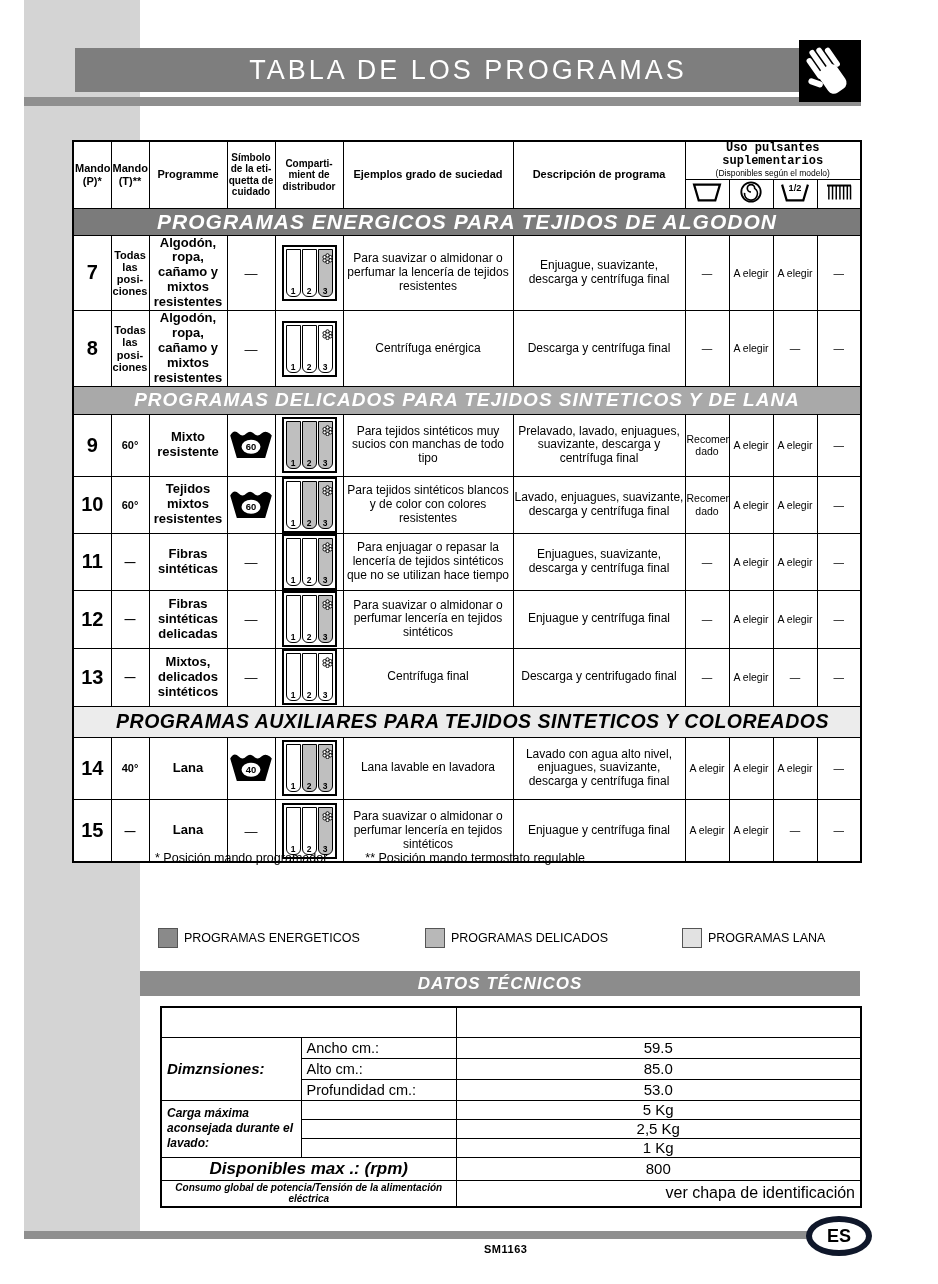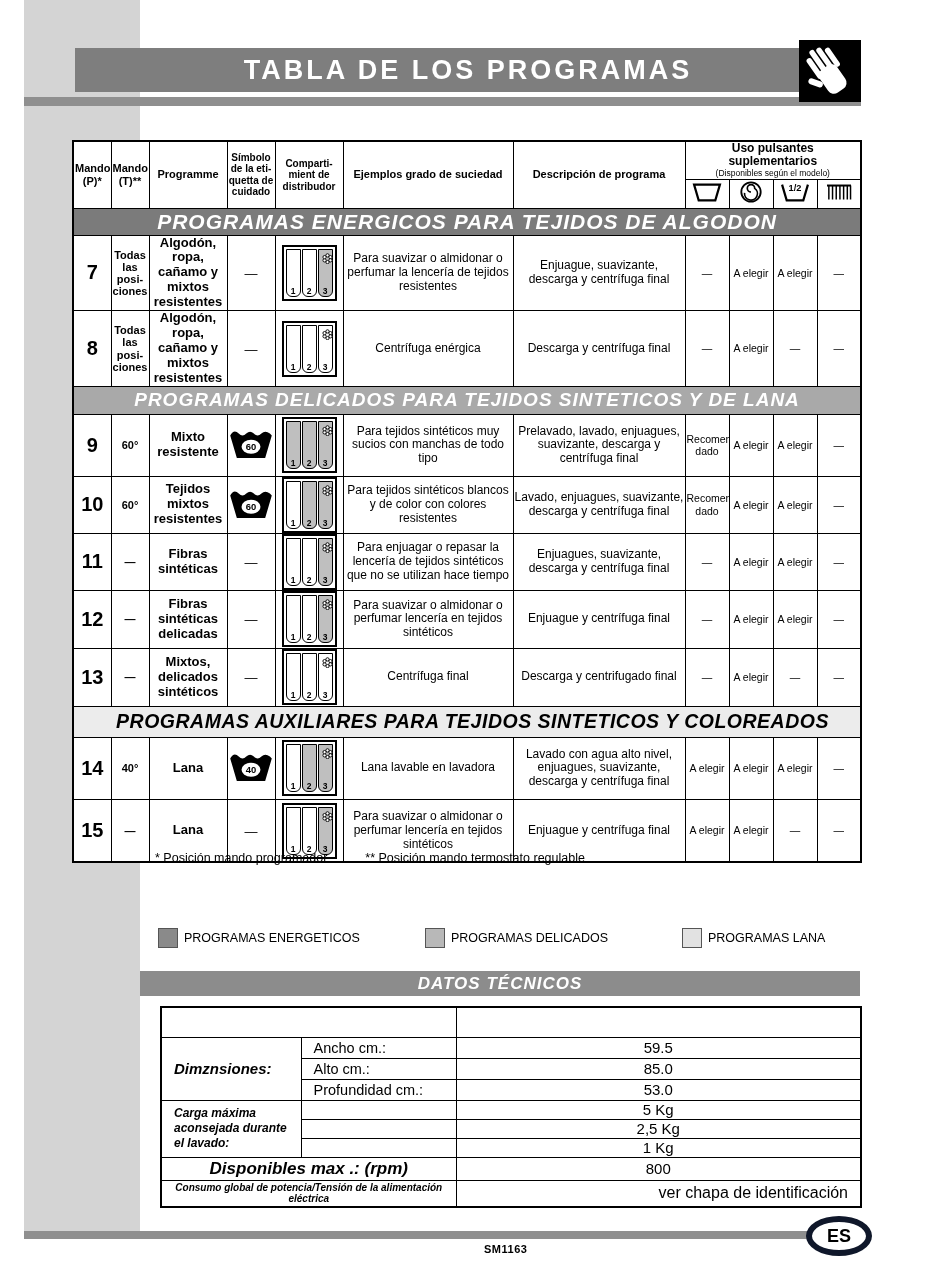--- a/index.html
+++ b/index.html
@@ -2,34 +2,34 @@
 <html><head>
 <meta charset="utf-8">
 <style>
   html,body{margin:0;padding:0;}
   body{width:938px;height:1284px;position:relative;background:#fff;
        font-family:"Liberation Sans",sans-serif;color:#000;overflow:hidden;}
 
   .left-band{position:absolute;left:24px;top:0;width:116px;height:1232px;background:#d4d4d4;}
 
   .title-banner{position:absolute;left:75px;top:48px;width:786px;height:44px;background:#7e7e7e;
-    color:#fff;display:flex;align-items:center;justify-content:center;font-size:27px;font-weight:bold;
+    color:#fff;display:flex;align-items:center;justify-content:center;font-size:27px;font-weight:normal;
     letter-spacing:3px;z-index:2;}
   .title-underbar{position:absolute;left:24px;top:97px;width:837px;height:9px;background:#8f8f8f;z-index:1;}
   .hand-box{position:absolute;left:799px;top:40px;width:62px;height:62px;z-index:3;}
 
   
   table.main{position:absolute;left:72px;top:140px;width:788px;border-collapse:collapse;
     table-layout:fixed;border:2px solid #000;z-index:2;}
   table.main td,table.main th{border:1px solid #000;padding:0 1px;text-align:center;
     vertical-align:middle;overflow:hidden;background:#fff;}
   th.hdr{background:#d9d9d9;font-size:11px;line-height:1.15;font-weight:bold;}
   th.hdr-sm{font-size:10px;font-weight:bold;}
   th.icon-cell{background:#d9d9d9;}
-  .puls-title{font-size:12px;font-weight:bold;line-height:1.1;}
+  .puls-title{font-size:12px;font-weight:bold;line-height:1.1;font-family:Liberation Mono, monospace;}
   .puls-sub{font-size:8.5px;font-weight:normal;}
 
   tr.sec1 td{background:#7b7b7b;color:#fff;font-style:italic;font-weight:bold;font-size:21px;letter-spacing:1px;}
   tr.sec2 td{background:#a9a9a9;color:#fff;font-style:italic;font-weight:bold;font-size:19px;letter-spacing:1px;}
   tr.sec3 td{background:#ececec;color:#000;font-style:italic;font-weight:bold;font-size:19.5px;letter-spacing:0.5px;padding-left:12px;}
 
   td.cp{font-weight:bold;font-size:20px;}
   td.n1{background:#a4a4a4;}
   td.n2{background:#c6c6c6;}
   td.n3{background:#e5e5e5;}
@@ -57,21 +57,21 @@
   .sw-dark{background:#8a8a8a;}
   .sw-mid{background:#b8b8b8;}
   .sw-light{background:#e2e2e2;}
 
   
   .datos-banner{position:absolute;left:140px;top:971px;width:720px;height:25px;background:#8c8c8c;
     color:#fff;font-style:italic;font-weight:bold;font-size:17px;letter-spacing:1px;
     display:flex;align-items:center;justify-content:center;z-index:2;}
   table.tech{position:absolute;left:160px;top:1006px;width:700px;border-collapse:collapse;
     table-layout:fixed;border:2px solid #000;z-index:2;}
-  table.tech td{border:1px solid #000;padding:0 12px;vertical-align:middle;background:#fff;overflow:hidden;}
+  table.tech td{border:1px solid #000;padding:0 5px;vertical-align:middle;background:#fff;overflow:hidden;}
   .tt-hdr td{background:#c9c9c9;}
   .tt-dimlabel{font-weight:bold;font-style:italic;font-size:15px;text-align:left;padding-left:4px;}
   .tt-sublabel{font-size:14.5px;text-align:left;padding-left:6px;}
   .tt-value{font-size:15px;text-align:center;}
   .tt-loadlabel{font-weight:bold;font-style:italic;font-size:12px;text-align:left;line-height:1.25;}
   .tt-spinlabel{font-weight:bold;font-style:italic;font-size:17px;text-align:center;}
   .tt-conslabel{font-weight:bold;font-style:italic;font-size:10px;text-align:center;}
   .tt-consvalue{font-size:16px;text-align:right;}
 
   

